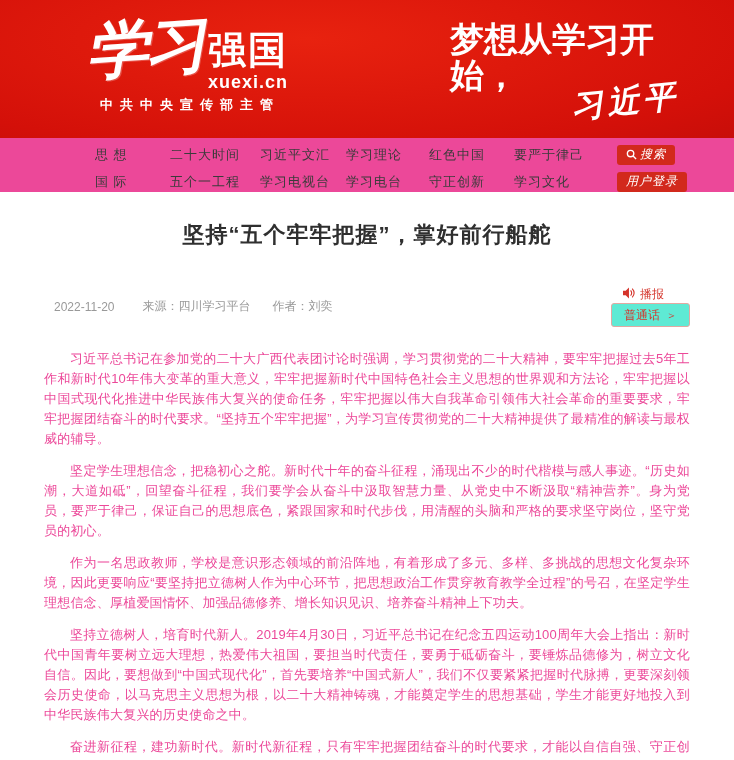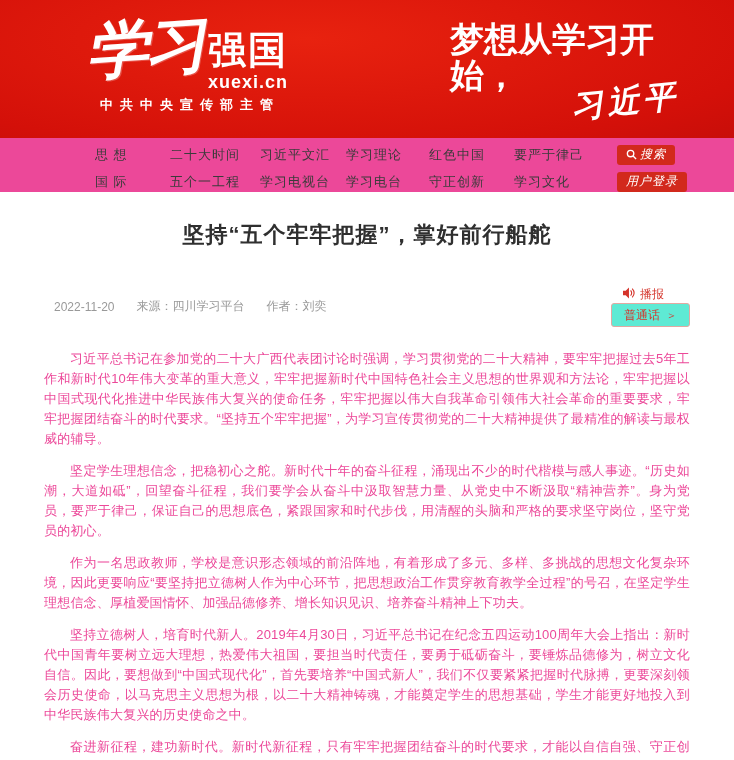--- a/index.html
+++ b/index.html
@@ -40,21 +40,21 @@
     font-size:12px; height:20px; padding:0 9px; cursor:pointer; letter-spacing:1px;font-style:italic;
   }
   .nav-btn svg{ display:block; }
 
   
   .article{ padding:0 44px; }
   .article-title{ text-align:center; font-size:22px; font-weight:bold; color:#2f2f2f; margin-top:28px; letter-spacing:1px; }
   .meta-row{ display:flex; align-items:center; margin-top:36px; font-size:12px; color:#999; }
   .meta-left{ display:flex; align-items:center; }
   .meta-date{ margin-left:10px; }
-  .meta-source{ margin-left:22px; }
+  .meta-source{ margin-left:28px; }
   .meta-author{ margin-left:22px; }
   .meta-right{ margin-left:auto; display:flex; align-items:center;flex-direction:column; }
   .broadcast{ display:inline-flex; align-items:center; gap:4px; color:#d5342b; font-size:12px; cursor:pointer; background:none; border:none; }
   .mandarin-btn{
     margin-left:14px; display:inline-flex; align-items:center; gap:6px;
     background:#5eead4; color:#d5342b; border:1px solid #e2a9a2; border-radius:3px;
     font-size:12px; height:24px; padding:0 12px; cursor:pointer;
   }
   .mandarin-btn .chev{ font-size:11px; }
 

